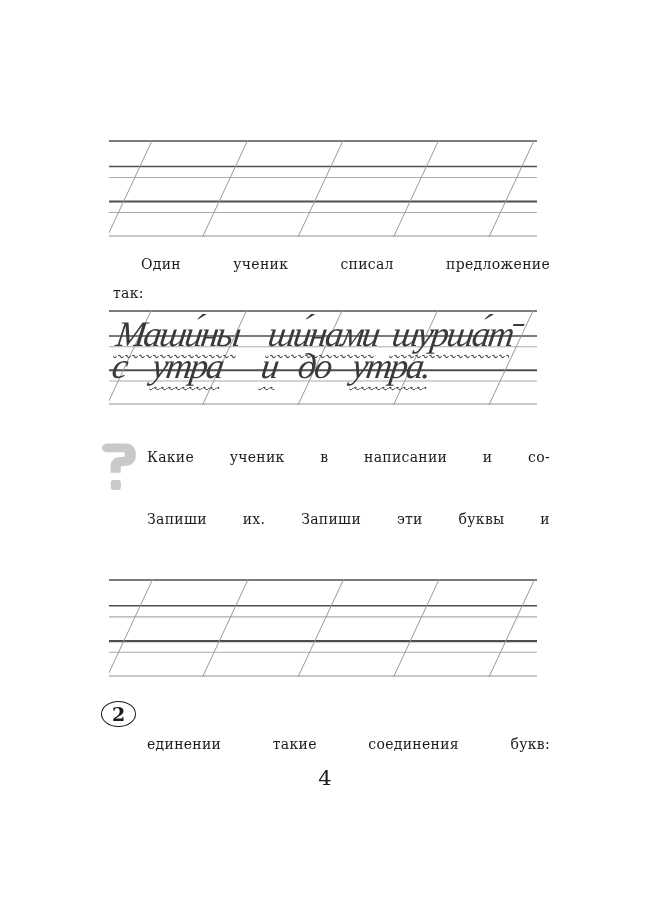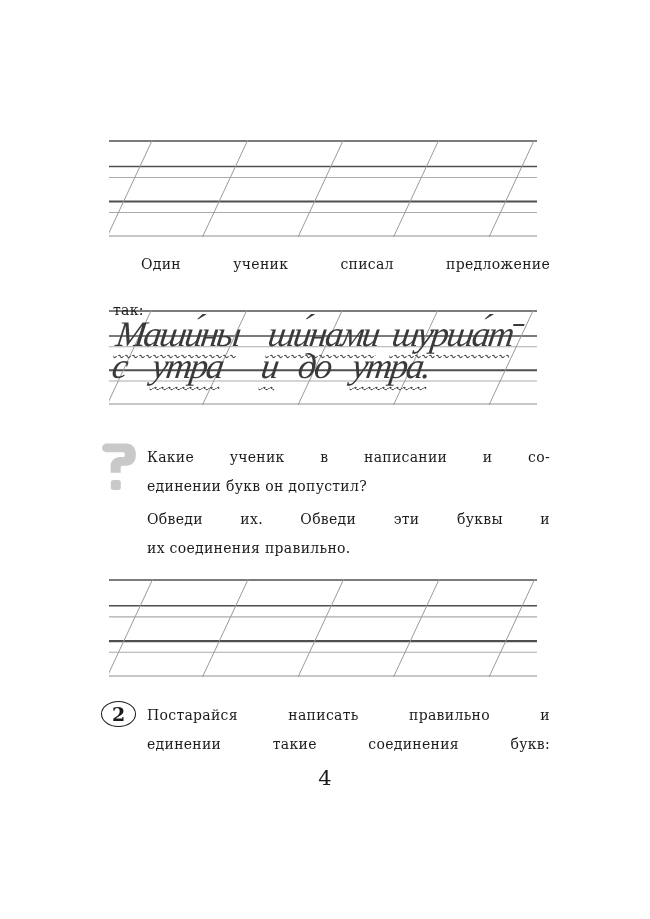--- a/index.html
+++ b/index.html
@@ -91,45 +91,42 @@
       <line x1="0" x2="428" y1="73.25263157894737" y2="73.25263157894737" stroke="#ababab" stroke-width="1.1"></line>
       <line x1="0" x2="428" y1="97" y2="97" stroke="#8f8f8f" stroke-width="1.2"></line>
       <line x1="-2" y1="98" x2="43.794392523364486" y2="0" stroke="#9a9a9a" stroke-width="1"></line>
       <line x1="93.5" y1="98" x2="139.29439252336448" y2="0" stroke="#9a9a9a" stroke-width="1"></line>
       <line x1="189" y1="98" x2="234.79439252336448" y2="0" stroke="#9a9a9a" stroke-width="1"></line>
       <line x1="284.5" y1="98" x2="330.2943925233645" y2="0" stroke="#9a9a9a" stroke-width="1"></line>
       <line x1="380" y1="98" x2="425.7943925233645" y2="0" stroke="#9a9a9a" stroke-width="1"></line>
     </svg>
 
   <div class="textline intro-line full indent" style="top:250px">Один ученик списал предложение</div>
-  <div class="textline intro-line" style="top:296px">так:</div>
+  <div class="textline intro-line" style="top:279px">так:</div>
 
   <span class="hw wavy" style="left:114px;top:316px">Маши́ны</span>
   <span class="hw wavy" style="left:266px;top:316px">ши́нами</span>
   <span class="hw wavy" style="left:390px;top:316px">шурша́т̄</span>
 
   <span class="hw" style="left:110px;top:348px">с</span>
   <span class="hw wavy" style="left:150px;top:348px">утра</span>
   <span class="hw wavy" style="left:259px;top:348px">и</span>
   <span class="hw" style="left:296px;top:348px">до</span>
   <span class="hw wavy" style="left:350px;top:348px">утра.</span>
 
   <span class="q-icon">
     <svg width="37" height="52" viewBox="0 0 37 52">
       <path fill="#c9c9c9" d="M7 1.5h19c5.7 0 9.8 4.1 9.8 9.8v2.6c0 5.7-4.1 9.8-9.8 9.8h-3.4c-1.1 0-1.9.8-1.9 1.9v5.1H10.6v-6.4c0-5.1 4.1-9.2 9.2-9.2h3.3c.9 0 1.6-.7 1.6-1.6v-1.7c0-.9-.7-1.6-1.6-1.6H7c-2.7 0-4.9-1.9-4.9-4.3C2.1 3.4 4.3 1.5 7 1.5z"></path>
       <rect x="10.8" y="38" width="10" height="10" rx="2.5" fill="#c9c9c9"></rect>
     </svg>
   </span>
 
   <div class="textline full" style="top:443px">Какие ученик в написании и со-</div>
-  <div class="textline" style="top:472px">единении букв он допустил?</div>
-  <div class="textline full" style="top:505px">Обведи их. Обведи эти буквы и</div>
-  <div class="textline" style="top:534px">их соединения правильно.</div>
+  <div class="textline full" style="top:505px">Запиши их. Запиши эти буквы и</div>
 
   <span class="badge">
     <span>2</span>
   </span>
-  <div class="textline full" style="top:701px">Постарайся написать правильно и</div>
   <div class="textline full" style="top:730px">единении такие соединения букв:</div>
 
   <div class="page-number">4</div>
 
 </div>
 
 </body></html>

